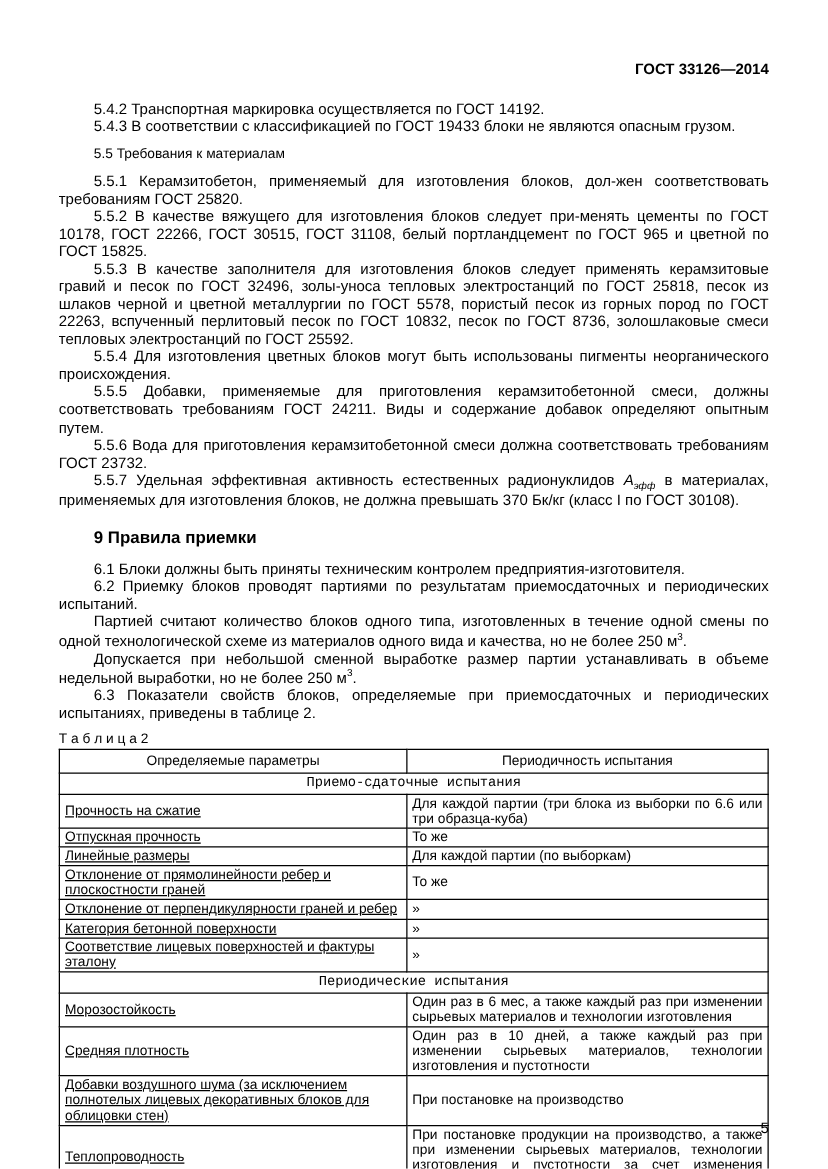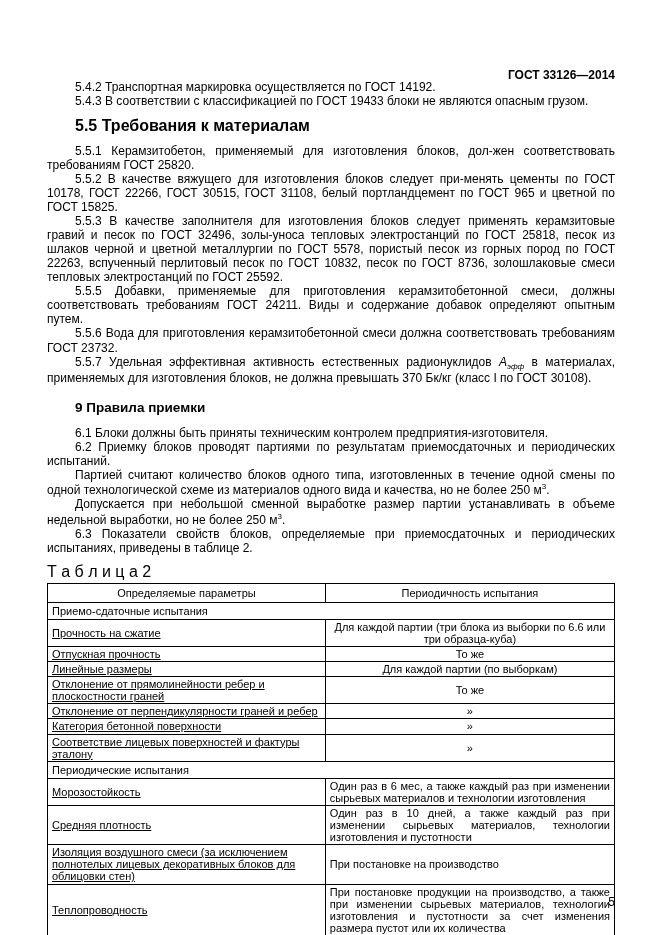--- a/index.html
+++ b/index.html
@@ -4,72 +4,73 @@
 <style>
   * { box-sizing: border-box; }
   html, body { margin: 0; padding: 0; background: #ffffff; }
   .page {
     width: 662px; height: 935px;
     background: #ffffff; color: #000;
     position: relative; overflow: hidden;
     font-family: "Liberation Sans", sans-serif;
   }
   .doc-header {
-    position: absolute; top: 68px; right: 47px;
+    position: absolute; top: 48px; right: 47px;
     font-weight: bold; font-size: 12px;
   }
   .doc-body {
     position: absolute; top: 80px; left: 47px; width: 568px;
   }
   p.para {
     margin: 0; font-size: 12px; line-height: 1.17;
     text-align: justify; text-indent: 28px;
   }
   .h3 {
-    font-weight: bold; font-size: 16px;
+    font-weight: normal; font-size: 11px;
     margin: 9px 0 9px; text-indent: 28px;
   }
   .h2 {
     font-weight: bold; font-size: 13.5px;
     margin: 15px 0 11px; text-indent: 28px;
   }
-  .caption { font-size: 16px; margin: 8px 0 2px; }
+  .caption { font-size: 11px; margin: 8px 0 2px; }
   sub, sup { font-size: 8px; }
   table.t2 { width: 100%; border-collapse: collapse; }
   .t2 th, .t2 td {
     border: 1px solid #000;
     font-size: 11px; line-height: 1.1;
     padding: 1px 4px; font-weight: normal;
     vertical-align: middle;
     margin-left: 41px;
   }
   .t2 th { text-align: center; padding: 3px 4px; }
   .t2 td.param { width: 49%; text-align: left; text-decoration: underline; }
   .t2 td.period { text-align: justify; }
-  .t2 td.period.center { text-align: center; }
-  .t2 td.group-title { padding: 2px 4px; }
+  .t2 td.period.center { }
+  .t2 td.group-title { text-align: center; padding: 2px 4px; font-family: Liberation Mono, monospace; }
   .page-number {
     position: absolute; bottom: 26px; right: 47px; font-size: 12px;
   }
 </style>
 </head>
 <body>
 
 <div class="page">
 
   <div class="doc-header">ГОСТ 33126—2014</div>
 
   <div class="doc-body" id="doc-body">
 
     <p class="para">5.4.2 Транспортная маркировка осуществляется по ГОСТ 14192.</p>
       <p class="para">5.4.3 В соответствии с классификацией по ГОСТ 19433 блоки не являются опасным грузом.</p>
       <div class="h3">5.5 Требования к материалам</div>
       <p class="para">5.5.1 Керамзитобетон, применяемый для изготовления блоков, дол-жен соответствовать требованиям ГОСТ 25820.</p>
       <p class="para">5.5.2 В качестве вяжущего для изготовления блоков следует при-менять цементы по ГОСТ 10178, ГОСТ 22266, ГОСТ 30515, ГОСТ 31108, белый портландцемент по ГОСТ 965 и цветной по ГОСТ 15825.</p>
       <p class="para">5.5.3 В качестве заполнителя для изготовления блоков следует применять керамзитовые гравий и песок по ГОСТ 32496, золы-уноса тепловых электростанций по ГОСТ 25818, песок из шлаков черной и цветной металлургии по ГОСТ 5578, пористый песок из горных пород по ГОСТ 22263, вспученный перлитовый песок по ГОСТ 10832, песок по ГОСТ 8736, золошлаковые смеси тепловых электростанций по ГОСТ 25592.</p>
+      <p class="para">5.5.4 Для изготовления цветных блоков могут быть использованы пигменты неорганического происхождения.</p>
       <p class="para">5.5.5 Добавки, применяемые для приготовления керамзитобетонной смеси, должны соответствовать требованиям ГОСТ 24211. Виды и содержание добавок определяют опытным путем.</p>
       <p class="para">5.5.6 Вода для приготовления керамзитобетонной смеси должна соответствовать требованиям ГОСТ 23732.</p>
       <p class="para"><span>5.5.7 Удельная эффективная активность естественных радионуклидов </span><i style="font-style: italic;">А</i><sub style="font-style: italic;">эфф</sub><span> в материалах, применяемых для изготовления блоков, не должна превышать 370 Бк/кг (класс I по ГОСТ 30108).</span></p>
       <div class="h2">9 Правила приемки</div>
       <p class="para">6.1 Блоки должны быть приняты техническим контролем предприятия-изготовителя.</p>
       <p class="para">6.2 Приемку блоков проводят  партиями по результатам приемосдаточных и периодических испытаний.</p>
       <p class="para"><span>Партией считают количество блоков одного типа, изготовленных в течение одной смены по одной технологической схеме из материалов одного вида и качества, но не более 250 м</span><sup>3</sup><span>.</span></p>
       <p class="para"><span>Допускается при небольшой сменной выработке размер партии устанавливать в объеме недельной выработки, но не более 250 м</span><sup>3</sup><span>.</span></p>
       <p class="para">6.3 Показатели свойств блоков, определяемые при приемосдаточных и периодических испытаниях, приведены в таблице 2.</p>
       <div class="caption">Т а б л и ц а 2</div>
@@ -116,21 +117,21 @@
           </tr>
           <tr>
             <td class="param">Морозостойкость</td>
             <td class="period">Один раз в 6 мес, а также каждый раз при изменении сырьевых материалов и технологии изготовления</td>
           </tr>
           <tr>
             <td class="param">Средняя плотность</td>
             <td class="period">Один раз в 10 дней, а также каждый раз при изменении сырьевых материалов, технологии изготовления и пустотности</td>
           </tr>
           <tr>
-            <td class="param">Изоляция воздушного смеси (за исключением полнотелых лицевых декоративных блоков для облицовки стен)</td>
+            <td class="param">Добавки воздушного шума (за исключением полнотелых лицевых декоративных блоков для облицовки стен)</td>
             <td class="period">При постановке на производство</td>
           </tr>
           <tr>
             <td class="param">Теплопроводность</td>
             <td class="period">При постановке продукции на производство, а также при изменении сырьевых материалов, технологии изготовления и пустотности за счет изменения размера пустот или их количества</td>
           </tr>
         </tbody>
     </table>
   </div>
 

